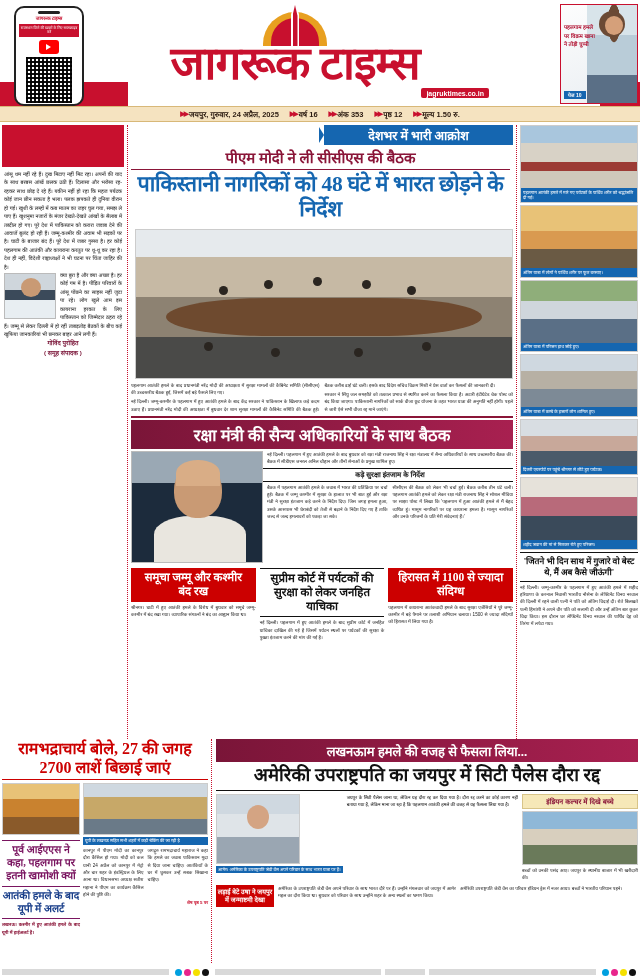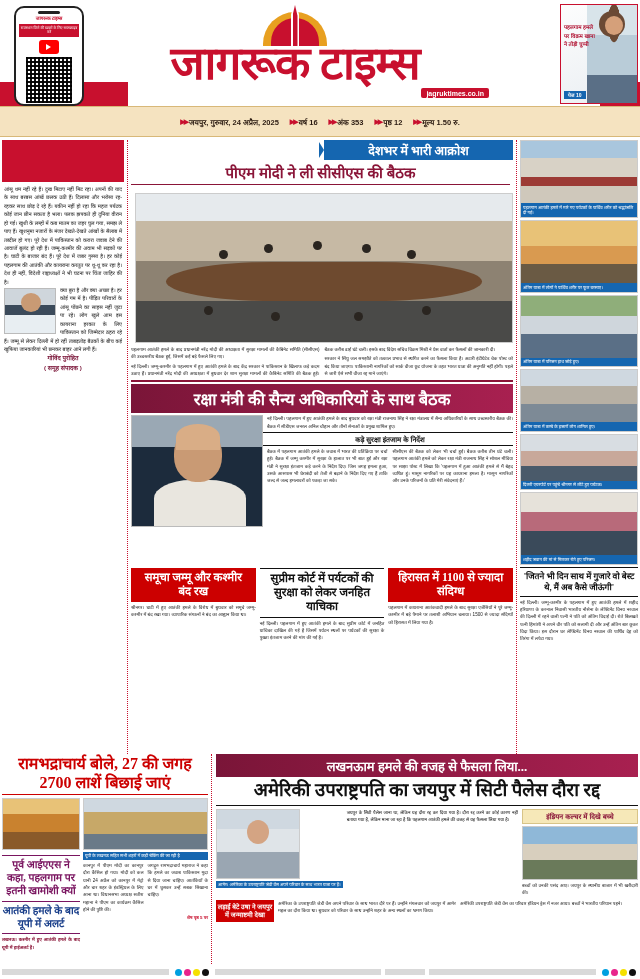--- a/index.html
+++ b/index.html
@@ -53,21 +53,21 @@
       font-size:5px; padding:1px 4px; font-weight:bold; }
   .mr-figure { position:absolute; right:-4px; top:0; width:54px; height:100px;
       background: radial-gradient(ellipse at 50% 18%, #6b4a35 0 16%, transparent 17%),
                   linear-gradient(180deg,#d8e4ea 0 30%, #b9ccd8 30% 70%, #5a6f86 70% 100%); }
   .mr-head { position:absolute; right:12px; top:6px; width:26px; height:26px; border-radius:50%;
       background:#6b4a35; }
   .mr-face { position:absolute; right:14px; top:11px; width:18px; height:19px; border-radius:50%;
       background:#d5a07a; }
 
   
-  .datebar { height:31px; background:#f5e3c0; border-top:1px solid #d8b878; border-bottom:1px solid #d8b878;
+  .datebar { height:16px; background:#f5e3c0; border-top:1px solid #d8b878; border-bottom:1px solid #d8b878;
       display:flex; align-items:center; justify-content:center; gap:11px;
       font-size:7.5px; font-weight:bold; color:#2a1a10; position:relative; }
   .datebar .chev { color:#c8102e; font-size:7px; letter-spacing:-2px; margin-right:2px;}
   .db-item{display:flex;align-items:center;}
 
   
   .body-wrap { position:relative; height:617px; display:flex; padding:3px 2px 0 2px; }
   .col-left { width:122px; flex:0 0 122px; position:relative; }
   .col-mid { flex:1; position:relative; margin:0 3px; border-left:1.5px dotted #c8102e; border-right:1.5px dotted #c8102e; padding:0 3px;}
   .col-right { width:118px; flex:0 0 118px; position:relative; }
@@ -116,21 +116,21 @@
       font-size:16.5px; font-weight:bold; text-align:center; padding:3px 0; margin:2px 0; }
 
   .rm-photo { width:132px; height:112px; border:1px solid #bbb; float:left; margin:0 4px 2px 0;
       background:linear-gradient(180deg,#9aa8b4 0 28%, #1c2b3c 28% 100%); position:relative; }
   .rm-head { position:absolute; left:42px; top:10px; width:48px; height:56px; border-radius:50% 50% 45% 45%;
       background:#c99a74; }
   .rm-bald { position:absolute; left:44px; top:8px; width:44px; height:26px; border-radius:50% 50% 0 0; background:#d9ad86;}
   .rm-body { position:absolute; left:22px; bottom:0; width:92px; height:46px; background:#e9e6df; border-radius:40% 40% 0 0;}
 
   .redbox { background:#cc0000; color:#fff; text-align:center; font-family:"Liberation Serif",serif;
-      font-weight:bold; font-size:11.5px; line-height:1.2; padding:3px 8px;margin-top:36px; }
+      font-weight:bold; font-size:11.5px; line-height:1.2; padding:3px 8px; }
   .redbox-wrap { display:flex; gap:4px; margin-top:3px; }
   .rb-col { flex:1; }
   .rb-body { font-size:4.6px; line-height:1.6; text-align:justify; padding-top:2px; color:#222; }
 
   
   .rphoto { width:100%; margin-bottom:2px; position:relative; border:1px solid #ccc; }
   .rp-img { width:100%; height:62px; }
   .rp-cap { background:#1566b0; color:#fff; font-size:4.3px; padding:1.5px 2px; line-height:1.3; }
   .i1{background:linear-gradient(180deg,#a9c6dd 0 28%, #d8d2c6 28% 58%, #9c3b35 58% 72%, #cfc8bb 72% 100%);}
   .i2{background:linear-gradient(180deg,#e8c277 0 40%, #d99a50 40% 70%, #6a5a44 70% 100%);}
@@ -262,20 +262,21 @@
 
       <div class="blue-band">
         <div class="bb-1">पहलगाम आतंकी हमला</div>
         <div class="bb-gap"></div>
         <div class="bb-2">देशभर में भारी आक्रोश</div>
       </div>
 
       <div class="mid-flex">
         <div class="mid-main">
           <div class="kicker">पीएम मोदी ने ली सीसीएस की बैठक</div>
+          <div class="headline">पाकिस्तानी नागरिकों को 48 घंटे में भारत छोड़ने के निर्देश</div>
         </div>
       </div>
 
       <div class="mid-flex" style="margin-top:3px;">
         <div style="flex:1;padding-left:4px;">
           <div class="photo-lead">
             <div class="pl-table"></div>
             <div class="pl-head" style="left:22%;top:38%"></div>
             <div class="pl-head" style="left:34%;top:34%"></div>
             <div class="pl-head" style="left:47%;top:32%"></div>

